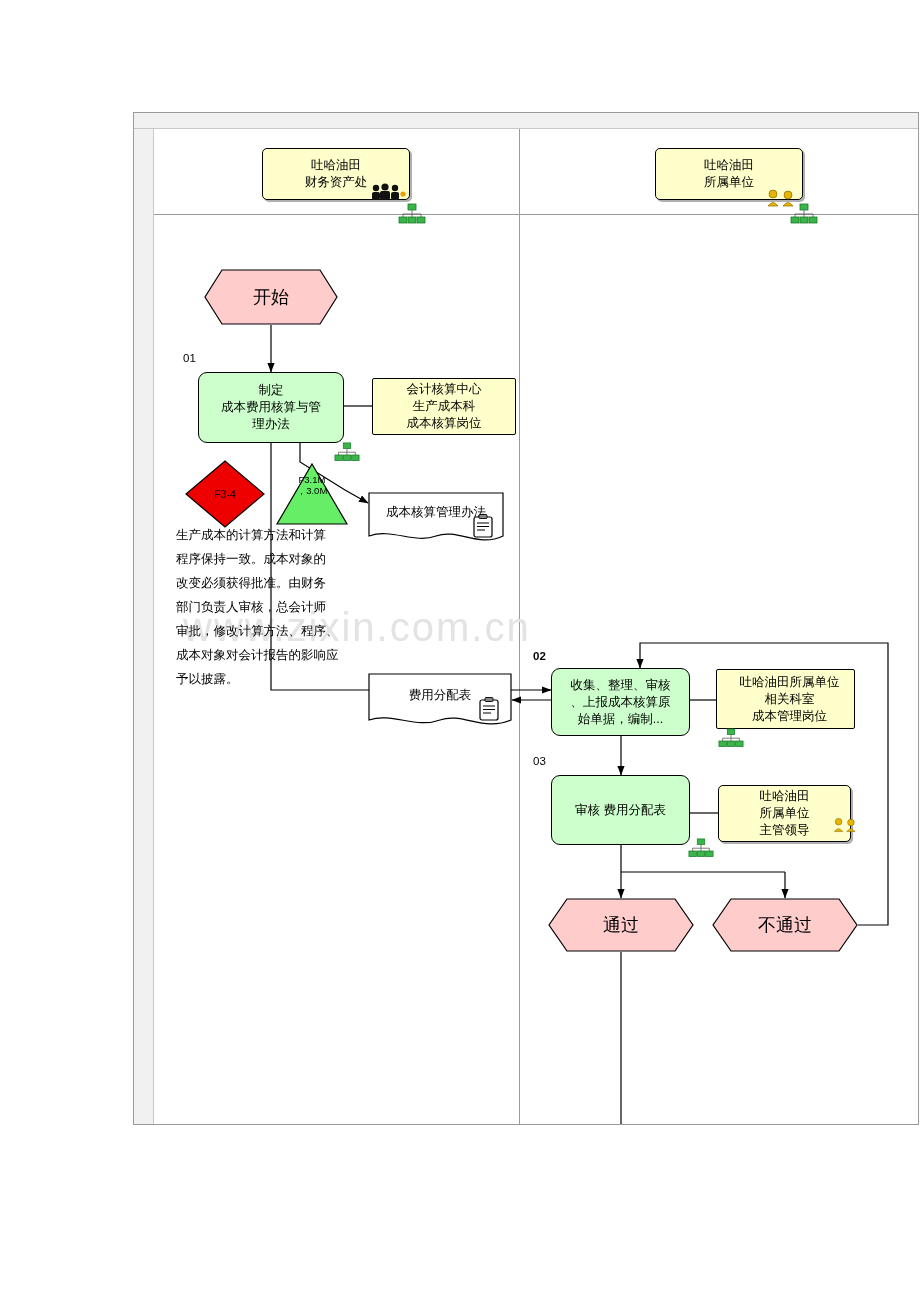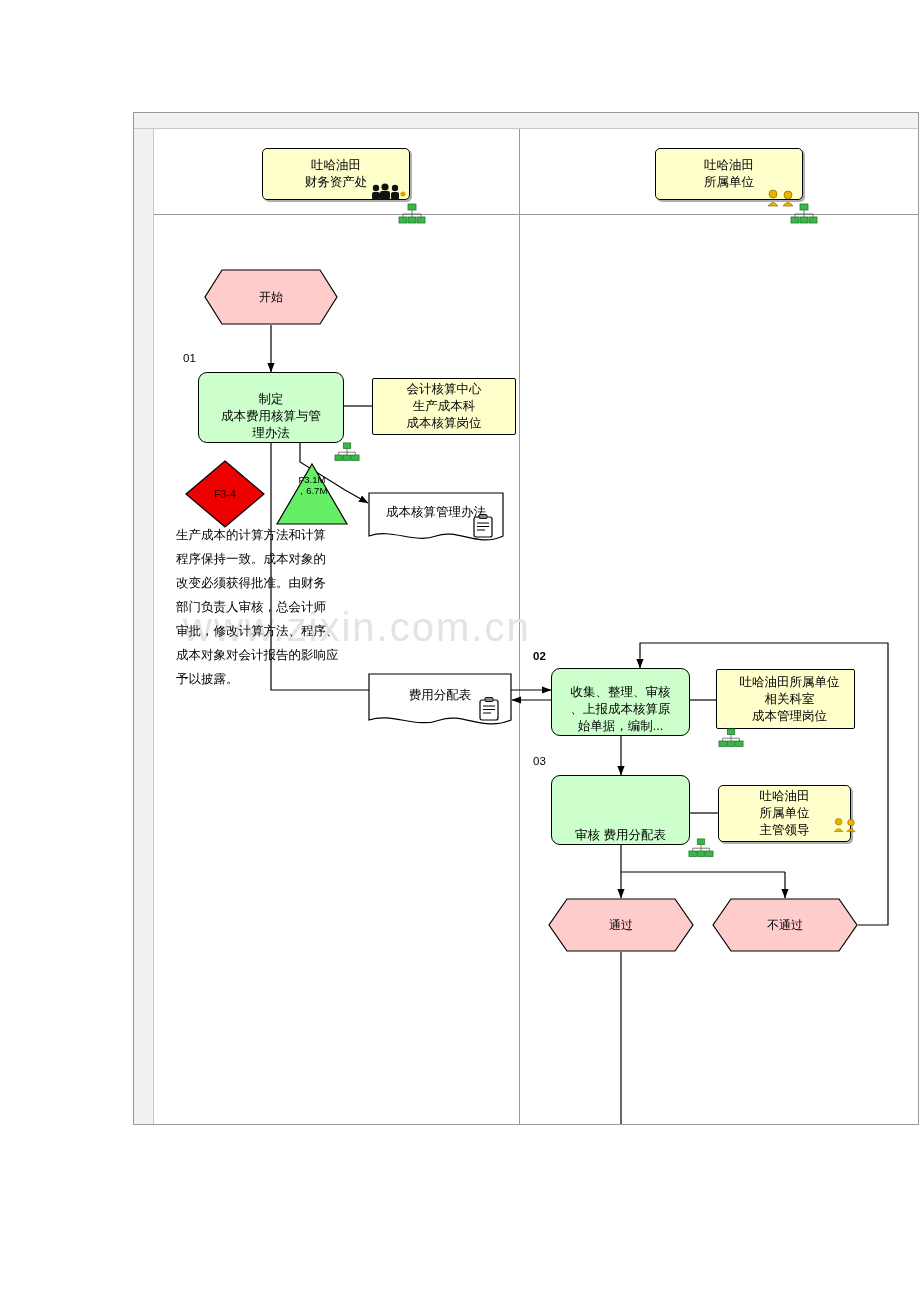--- a/index.html
+++ b/index.html
@@ -99,40 +99,39 @@
   .role-box.rounded {
     border-radius: 5px;
     box-shadow: 2px 2px 0 #b0b0b0;
   }
 
   
   .process {
     background: #ccffcc;
     border: 1px solid #000000;
     border-radius: 9px;
-    align-items: flex-end;
   }
   .hexagon-wrap {
     position: absolute;
   }
   .hexagon-wrap svg {
     position: absolute;
     left: 0;
     top: 0;
   }
   .hexagon-label {
     position: absolute;
     left: 0;
     top: 0;
     width: 100%;
     height: 100%;
     display: flex;
     align-items: center;
     justify-content: center;
-    font-size: 12px;
+    font-size: 18px;
     color: #000;
   }
 
   
   .doc-wrap { position: absolute; }
   .doc-wrap svg { position: absolute; left: 0; top: 0; }
   .doc-label {
     position: absolute;
     left: 0; top: 0;
     width: 100%;
@@ -358,21 +357,21 @@
       <polygon points="40,1 79,34 40,67 1,34" fill="#ee0000" stroke="#000" stroke-width="1.2"></polygon>
     </svg>
     <div class="diamond-label">F3-4</div>
   </div>
 
   <div class="triangle-wrap" style="left:275px; top:462px; width:74px; height:64px;">
     <svg width="74" height="64" viewBox="0 0 74 64">
       <polygon points="37,2 72,62 2,62" fill="#66ee66" stroke="#000" stroke-width="1.2"></polygon>
     </svg>
     <div class="triangle-label">F3.1M
-，6.7M</div>
+，3.0M</div>
   </div>
 
   <div class="doc-wrap" style="left:368px; top:492px; width:136px; height:52px;">
     <svg width="136" height="52" viewBox="0 0 136 52">
       <path d="M1,1 L135,1 L135,44 C110,56 90,36 68,44 C46,52 24,36 1,44 Z" fill="#ffffff" stroke="#000" stroke-width="1.2"></path>
     </svg>
     <div class="doc-label" style="height:40px;">成本核算管理办法</div>
     <svg style="position:absolute; left:104px; top:22px;" width="22" height="24" viewBox="0 0 22 24">
       <rect x="2" y="3" width="18" height="20" rx="2" fill="#fff" stroke="#000" stroke-width="1.2"></rect>
       <rect x="7" y="0.5" width="8" height="4" rx="1" fill="#888" stroke="#000" stroke-width="0.9"></rect>

